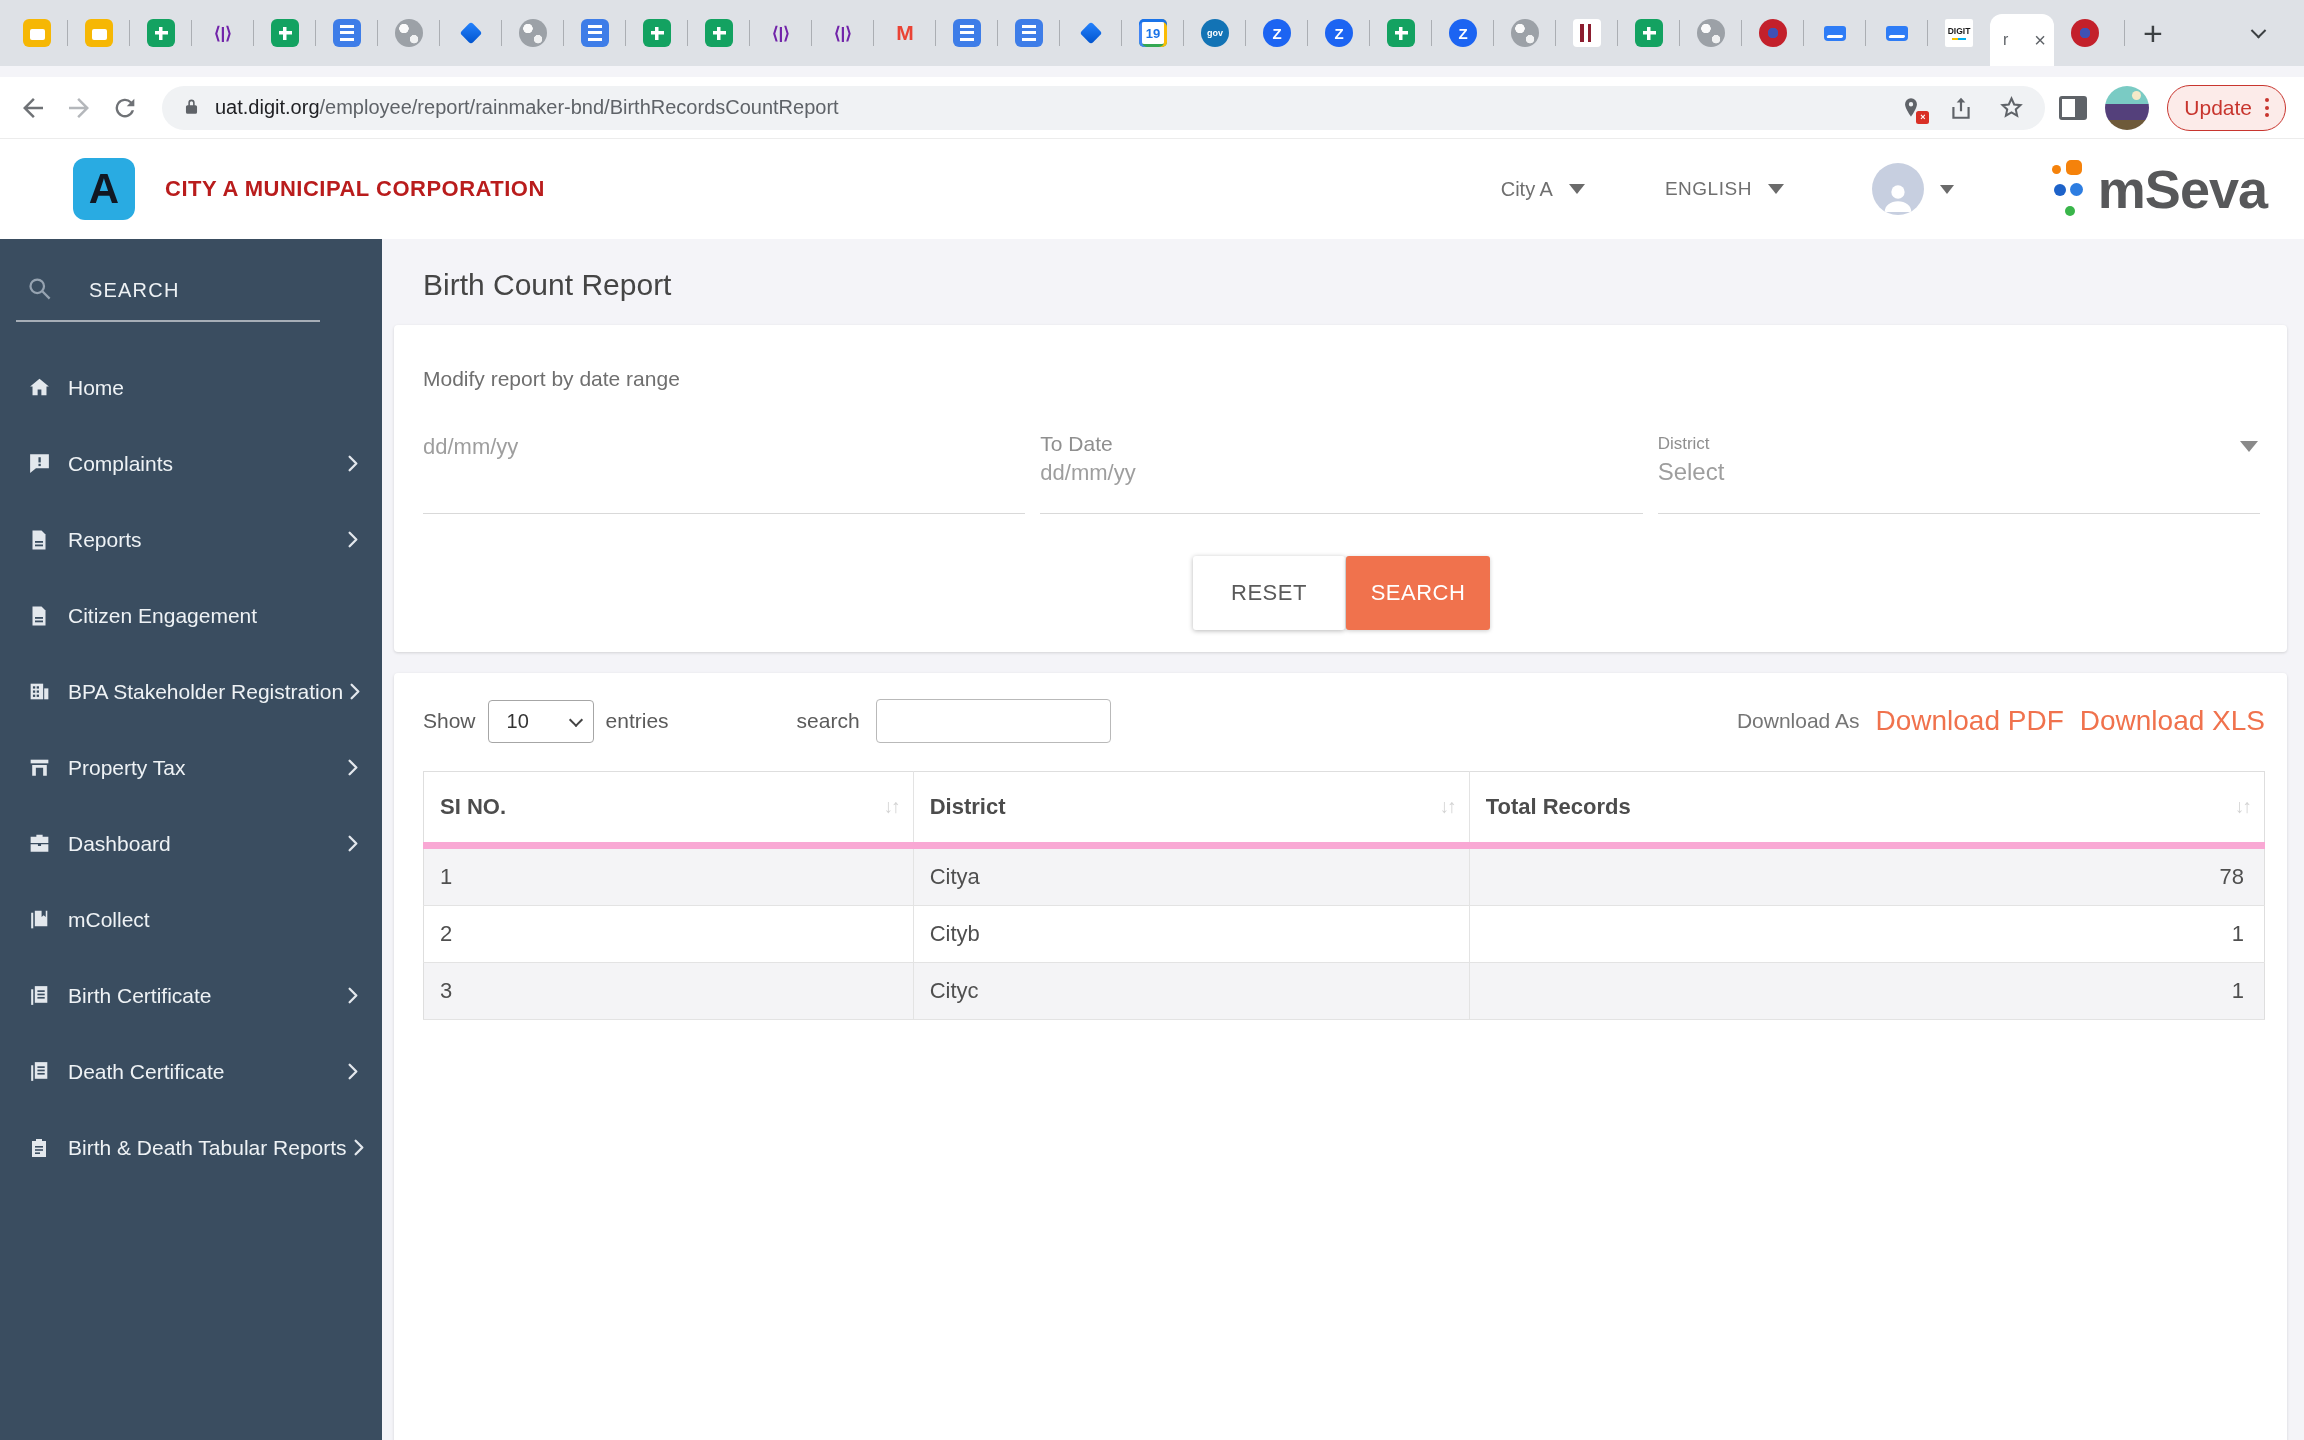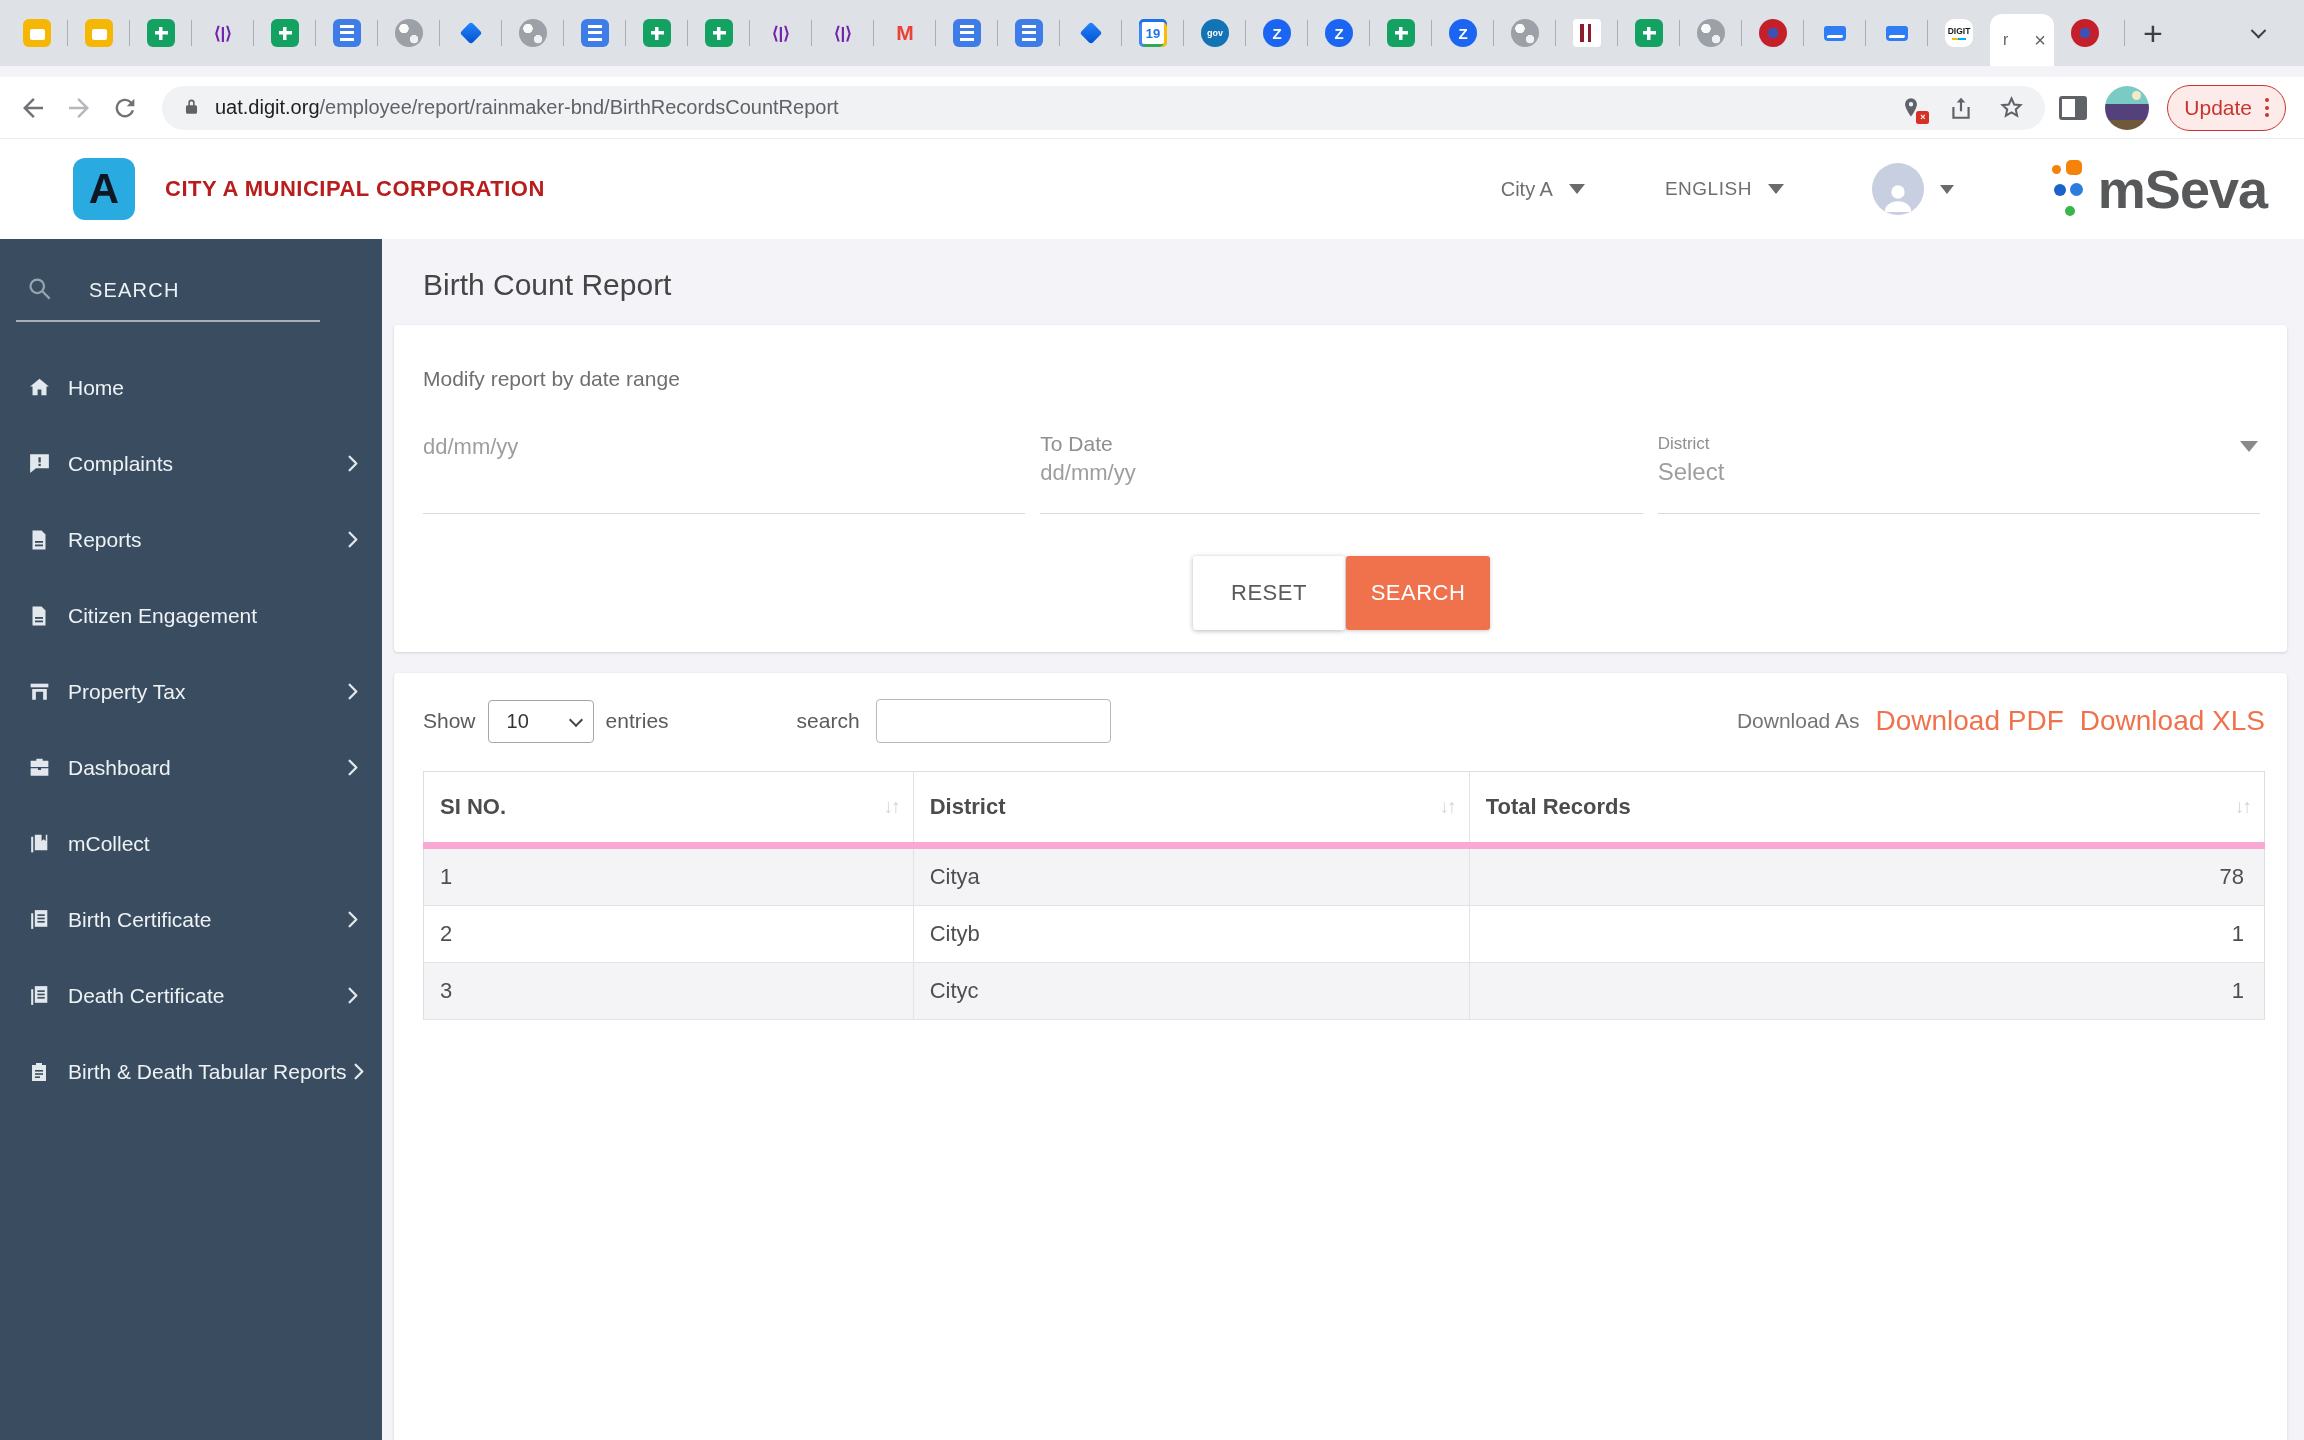--- a/index.html
+++ b/index.html
@@ -28,21 +28,21 @@
   .fav-jira { background:transparent; overflow:visible; } .fav-jira .in { width:16px; height:16px; background:linear-gradient(135deg,#2684FF,#0052CC); transform:rotate(45deg); border-radius:3px; }
   .fav-gmail { background:transparent; color:#EA4335; font-weight:700; font-size:21px; }
   .fav-calendar { background:#fff; border-radius:5px; color:#1A73E8; font-weight:700; font-size:13px;
      box-shadow:inset 0 3px 0 #1A73E8, inset 3px 0 0 #4285F4, inset -3px 0 0 #FBBC04, inset 0 -3px 0 #34A853; }
   .fav-egov { background:#1273B5; border-radius:50%; color:#fff; font-weight:700; font-size:9px; }
   .fav-zoho { background:#1C64F2; border-radius:50%; color:#fff; font-weight:700; font-size:15px; }
   .fav-stripes { background:#fff; border-radius:4px; } .fav-stripes .in { width:15px; height:18px; background:repeating-linear-gradient(to right,#8C1D2F 0 3.5px,transparent 3.5px 7.5px); }
   .fav-swirl { border-radius:50%; background:radial-gradient(circle at 50% 50%, #3F51B5 0 5px, #C3202B 5.5px 14px); }
   .fav-book { background:transparent; } .fav-book .in { width:22px; height:15px; background:#2E7CF6; border-radius:3px 3px 4px 4px; position:relative; }
   .fav-book .in::after { content:''; position:absolute; left:3px; right:3px; bottom:3px; height:2.5px; background:#fff; border-radius:2px; transform:skewX(-18deg); }
-  .fav-digit { background:#fff; border-radius:9px; flex-direction:column; color:#1a1a1a; font-weight:800; font-size:8.5px; }
+  .fav-digit { background:#fff; border-radius:2px; flex-direction:column; color:#1a1a1a; font-weight:800; font-size:8.5px; }
   .fav-digit::after { content:''; width:14px; height:2.5px; margin-top:1.5px; background:linear-gradient(to right,#F5C200 0 45%,#00AEEF 45%); }
 
   .active-tab { width:64px; height:52px; background:#fff; border-radius:12px 12px 0 0; display:flex; align-items:center; padding:0 8px 0 13px; cursor:pointer; }
   .active-tab .tab-label { font-size:16px; color:#5F6368; flex:1; overflow:hidden; }
   .active-tab .tab-close { font-size:20px; color:#5F6368; line-height:1; }
   .strip-divider { width:1px; height:26px; background:#ABAEB3; margin:0 8px; align-self:center; }
   .new-tab { width:40px; height:66px; display:flex; align-items:center; justify-content:center; font-size:34px; font-weight:300; color:#3C4043; cursor:pointer; }
   .strip-spacer { flex:1; }
   .tabsearch { width:40px; height:66px; display:flex; align-items:center; justify-content:center; margin-right:26px; cursor:pointer; }
   .tabsearch i { width:11px; height:11px; border-right:2.4px solid #3C4043; border-bottom:2.4px solid #3C4043; transform:rotate(45deg) translate(-2px,-2px); }
@@ -457,20 +457,42 @@
         </li>
         <li class="side-item">
           <span class="icn">
             <svg viewBox="0 0 24 24" width="24" height="24">
               <path fill="#E3E8ED" d="M5.5 2.5h9l4 4v15h-13z"></path>
               <rect x="8" y="13" width="8" height="1.8" fill="#3A4D60"></rect>
               <rect x="8" y="16.5" width="8" height="1.8" fill="#3A4D60"></rect>
             </svg>
           </span>
           <span class="lbl">Citizen Engagement</span>
+        </li>
+        <li class="side-item">
+          <span class="icn">
+            <svg viewBox="0 0 24 24" width="25" height="25">
+              <path fill="#E3E8ED" d="M3.5 4.5h12v15h-12z"></path>
+              <path fill="#E3E8ED" d="M16.5 9h4v10.5h-4z"></path>
+              <g fill="#3A4D60">
+                <rect x="5.7" y="7" width="2.2" height="2.2"></rect>
+                <rect x="9.3" y="7" width="2.2" height="2.2"></rect>
+                <rect x="5.7" y="11" width="2.2" height="2.2"></rect>
+                <rect x="9.3" y="11" width="2.2" height="2.2"></rect>
+                <rect x="5.7" y="15" width="2.2" height="2.2"></rect>
+                <rect x="9.3" y="15" width="2.2" height="2.2"></rect>
+              </g>
+            </svg>
+          </span>
+          <span class="lbl">BPA Stakeholder Registration</span>
+          <span class="chev">
+            <svg viewBox="0 0 24 24" width="23" height="23" fill="none" stroke="#E3E8ED" stroke-width="2.4" stroke-linecap="round" stroke-linejoin="round">
+              <path d="M9 5l7 7-7 7"></path>
+            </svg>
+          </span>
         </li>
         <li class="side-item">
           <span class="icn">
             <svg viewBox="0 0 24 24" width="25" height="25" fill="#E3E8ED">
               <path d="M3.5 4.5h17V8h-17z"></path>
               <path fill-rule="evenodd" d="M5 9.5h14V20H5zm3.5 2.8v7.7h7v-7.7z"></path>
             </svg>
           </span>
           <span class="lbl">Property Tax</span>
           <span class="chev">

